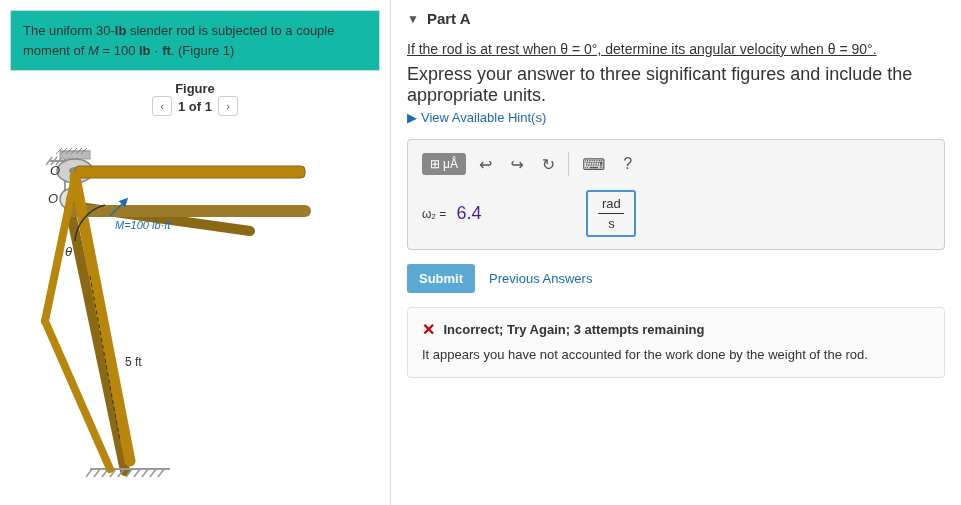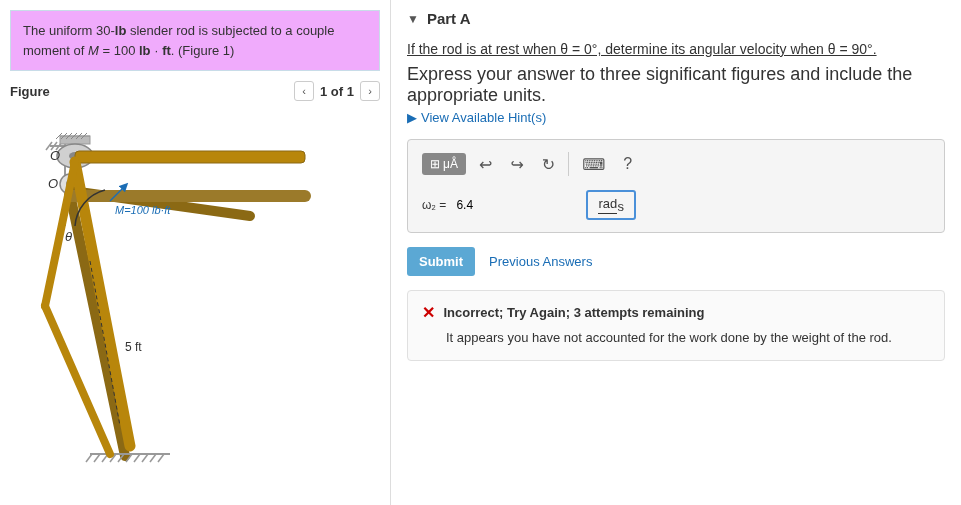--- a/index.html
+++ b/index.html
@@ -7,21 +7,21 @@
 
     
     .left-panel {
       width: 390px;
       padding: 10px;
       display: flex;
       flex-direction: column;
     }
 
     .problem-statement {
-      background: #f0abfc;
+      background: #14b8a6;
       border: 1px solid #c8dce8;
       padding: 10px 12px;
       font-size: 13px;
       line-height: 1.5;
       margin-bottom: 10px;
     }
 
     .problem-statement b { font-weight: bold; }
 
     .figure-area {
@@ -29,20 +29,21 @@
       position: relative;
     }
 
     .figure-label {
       font-weight: bold;
       font-size: 13px;
       margin-bottom: 4px;
       display: flex;
       align-items: center;
       justify-content: space-between;
+      flex-direction: column;
     }
 
     .figure-nav {
       display: flex;
       align-items: center;
       gap: 6px;
       font-size: 13px;
     }
 
     .figure-nav-btn {
@@ -159,32 +160,32 @@
 
     .omega-label {
       font-size: 12px;
       color: #333;
       white-space: nowrap;
     }
 
     .answer-input {
       border: none;
       background: none;
-      font-size: 12px;
+      font-size: 18px;
       width: 120px;
       outline: none;
-      color: #000000;
+      color: #4c1d95;
     }
 
     .unit-fraction {
       border: 2px solid #4a90d9;
       border-radius: 3px;
       padding: 4px 10px;
       display: flex;
-      flex-direction: row;
+      flex-direction: column;
       align-items: center;
       min-width: 50px;
     }
 
     .unit-numerator {
       font-size: 13px;
       border-bottom: 1px solid #333;
       width: 100%;
       text-align: center;
       padding-bottom: 2px;
@@ -242,21 +243,20 @@
     .feedback-x {
       color: #cc0000;
       font-size: 16px;
       font-weight: bold;
     }
 
     .feedback-text {
       font-size: 13px;
       color: #333;
       line-height: 1.5;
-      margin-left: 24px;
     }
 
     
     .figure-svg {
       width: 360px;
       height: 370px;
     }
   </style>
 </head>
 <body>

